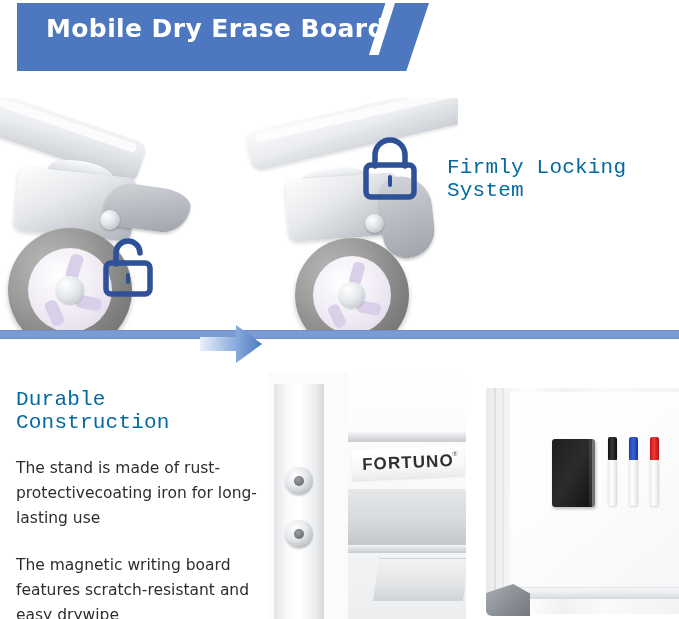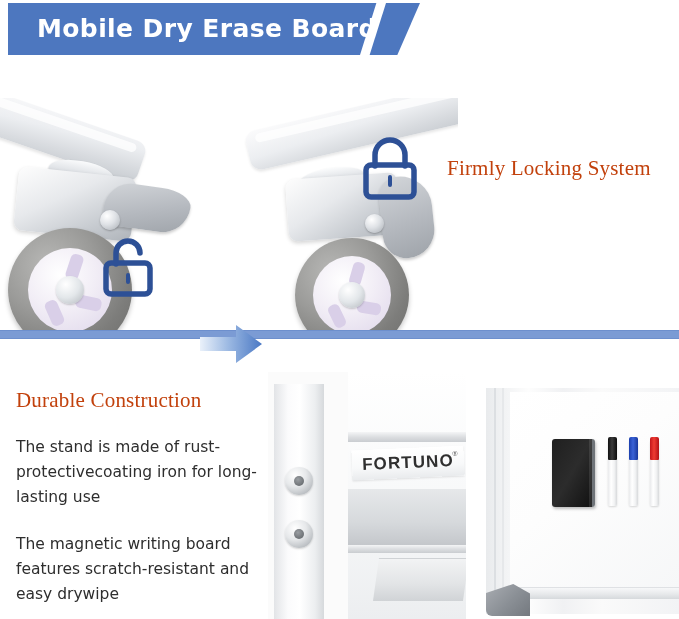--- a/index.html
+++ b/index.html
@@ -13,24 +13,24 @@
     height: 619px;
     position: relative;
     overflow: hidden;
     font-family: "Liberation Sans", sans-serif;
     color: #2b2b2b;
   }
 
   
   .banner {
     position: absolute;
-    left: 8px;
+    left: 17px;
     top: 3px;
     width: 412px;
-    height: 52px;
+    height: 68px;
   }
   .banner-bg {
     position: absolute;
     inset: 0;
     background: #4d77bf;
     -webkit-clip-path: polygon(0 0, 100% 0, 94.5% 100%, 0 100%);
     clip-path: polygon(0 0, 100% 0, 94.5% 100%, 0 100%);
   }
   .banner-slash {
     position: absolute;
@@ -254,24 +254,24 @@
 
   .copy-block {
     position: absolute;
     left: 16px;
     top: 16px;
     width: 248px;
   }
   .copy-heading {
     font-size: 21px;
     font-weight: normal;
-    color: #c2410c;
+    color: #0369a1;
     letter-spacing: 0.2px;
     margin: 0 0 22px 0;
-    font-family: Liberation Serif, serif;
+    font-family: Liberation Mono, monospace;
   }
   .copy-para {
     font-size: 15.5px;
     line-height: 25px;
     color: #2e2e2e;
     margin: 0 0 22px 0;
     font-family: "DejaVu Sans", sans-serif;
   }
 
   

